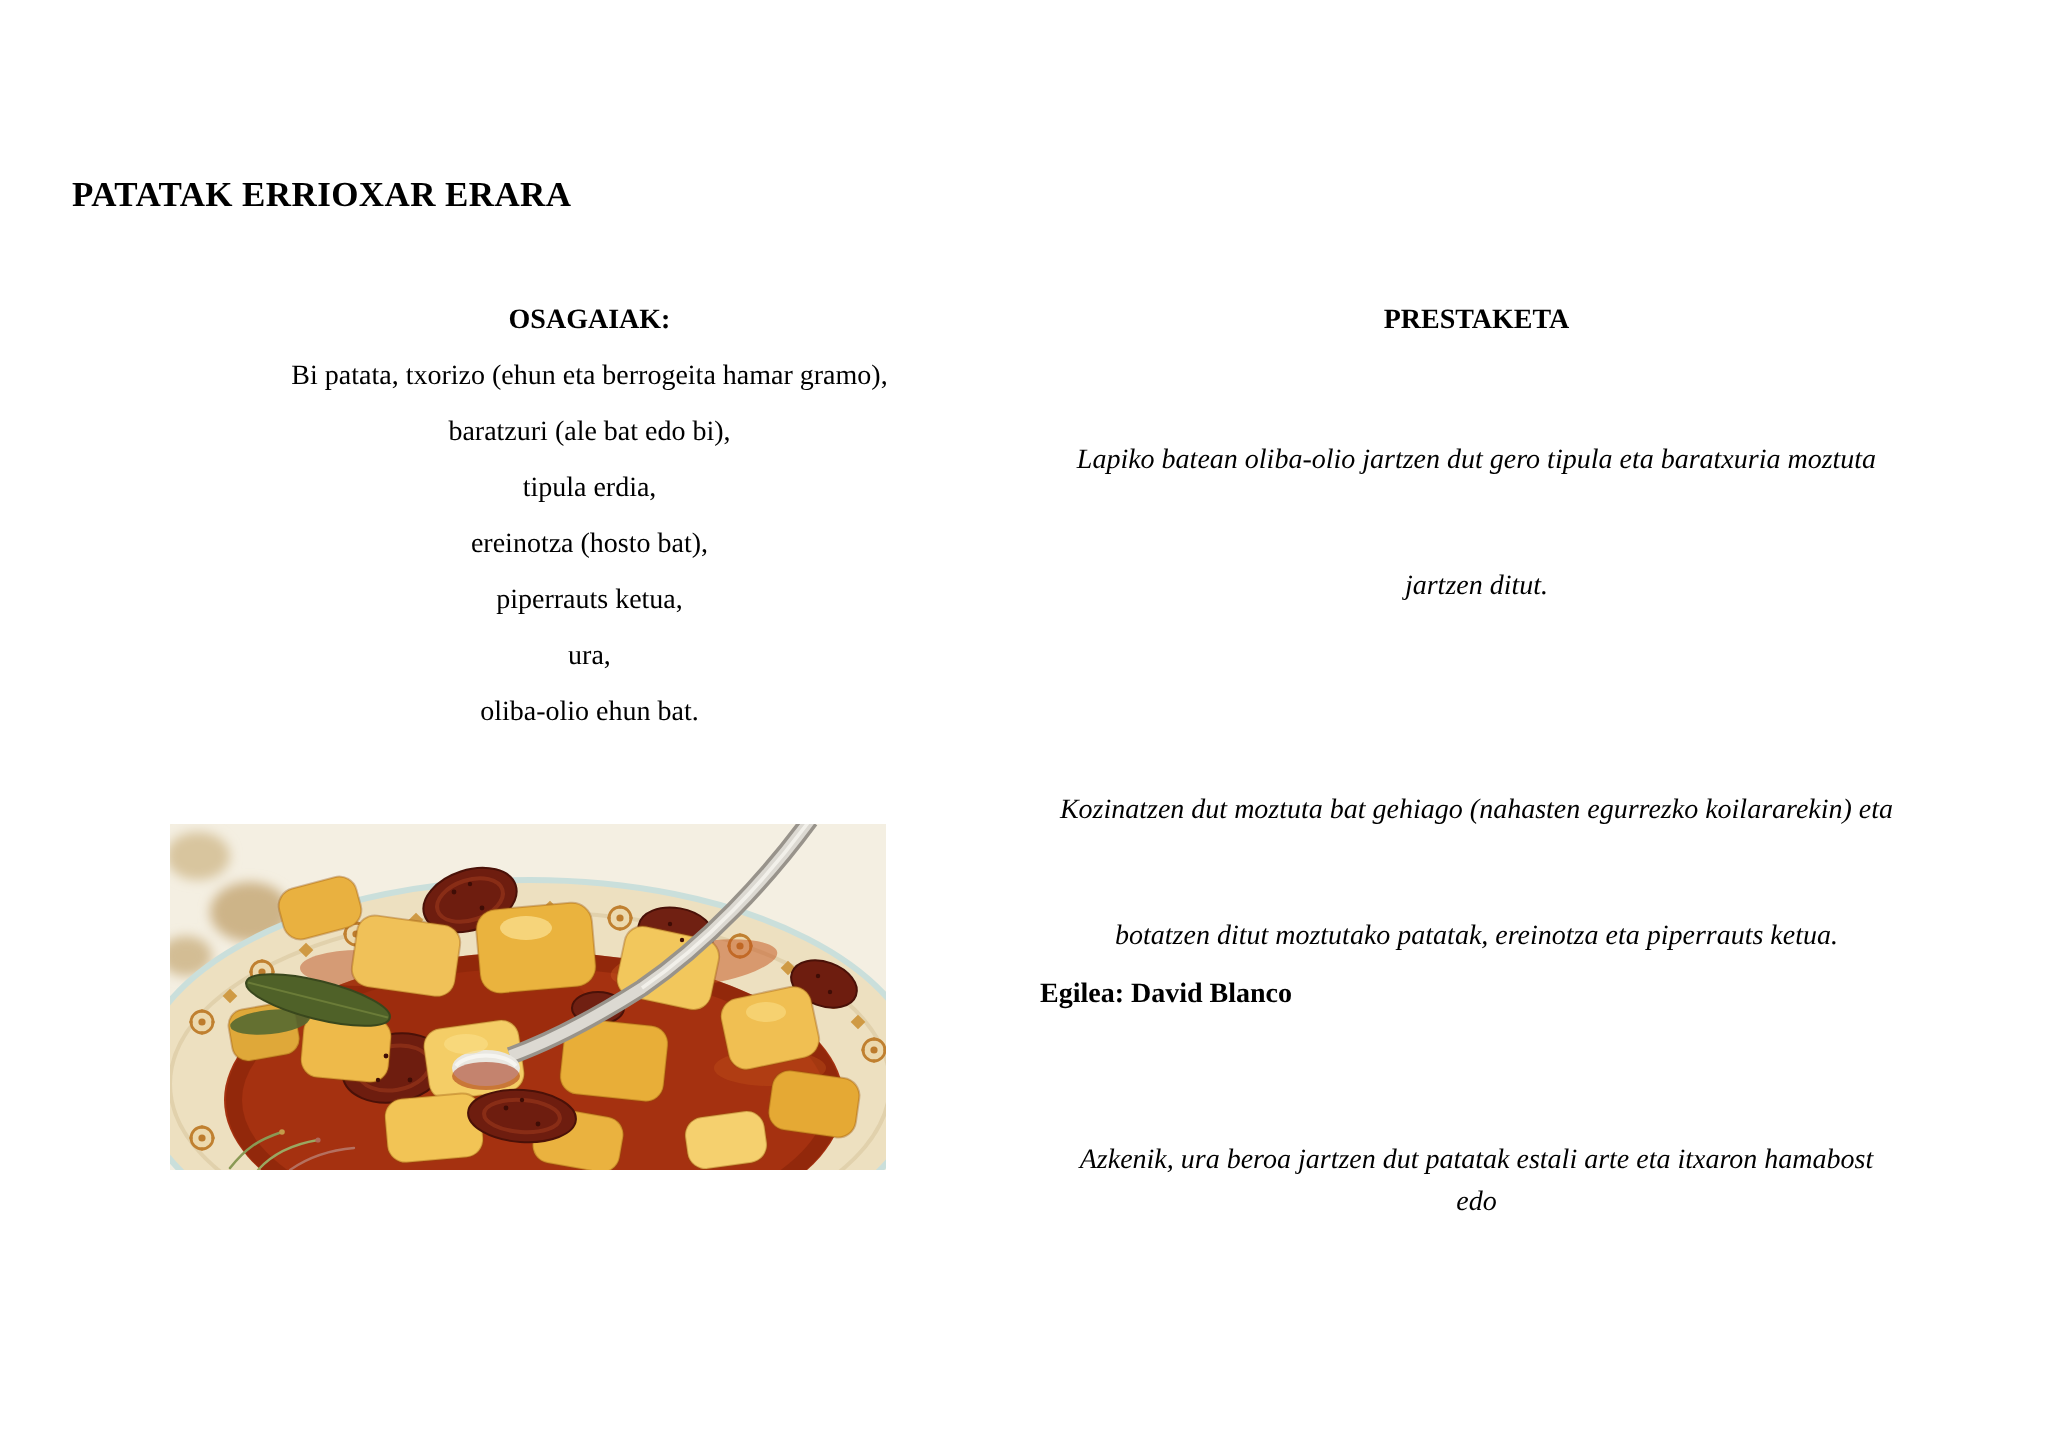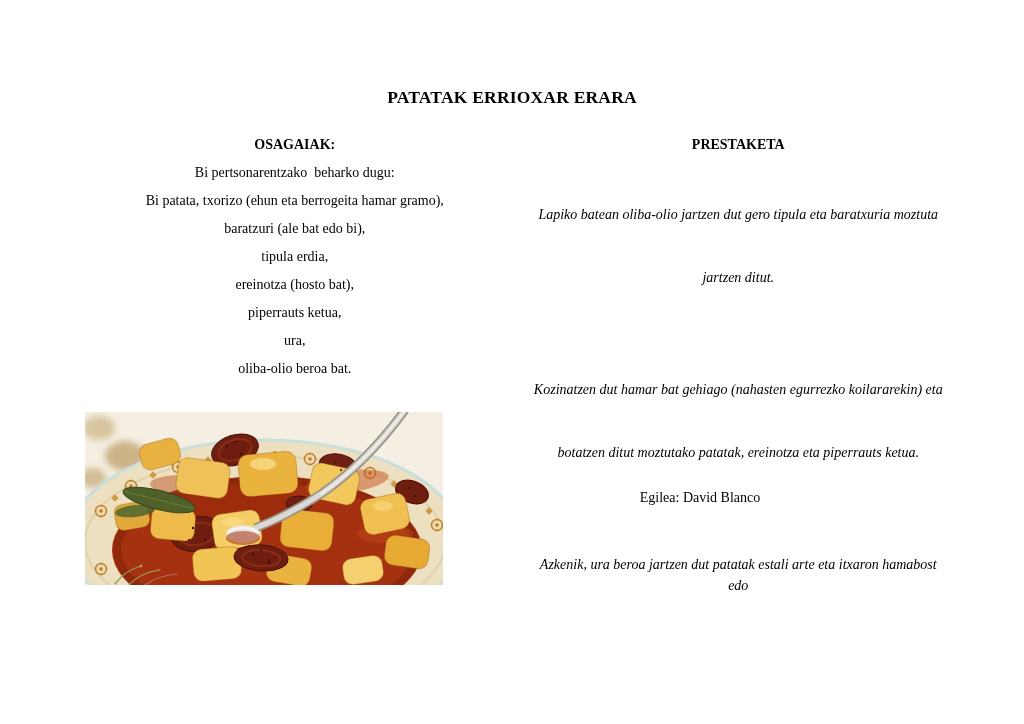--- a/index.html
+++ b/index.html
@@ -3,69 +3,69 @@
 <meta charset="utf-8">
 <style>
   * { margin:0; padding:0; box-sizing:border-box; }
   html,body { width:1024px; height:724px; background:#ffffff; overflow:hidden; }
   .page {
     position:relative; width:1024px; height:724px; background:#ffffff;
     font-family:"Liberation Serif", "DejaVu Serif", serif; color:#000000;
   }
   .doc-title {
     position:absolute; top:86px; left:0; width:100%;
-    text-align:center; font-size:17.5px; font-weight:bold; line-height:22px;
+    font-size:17.5px; font-weight:bold; line-height:22px;
     letter-spacing:0.2px;
+    padding-left:36px;
   }
   .columns {
     position:absolute; left:85px; top:134px; width:863px;
     display:flex; gap:24px;
   }
   .col { flex:1; text-align:center; font-size:14px; line-height:21px; }
-  .col-heading { font-weight:bold; margin:0 0 7px; }
+  .col-heading { font-weight:bold; margin:16px 0 7px; }
   .para { margin:0 0 7px; white-space:pre-wrap; }
   .line { line-height:21px; white-space:pre-wrap;font-style:italic; }
   .author {
     position:absolute; left:520px; top:487px; width:360px;
-    text-align:center; font-weight:normal; font-size:14px; line-height:21px;
+    font-weight:bold; font-size:14px; line-height:21px;
   }
   .photo {
     position:absolute; left:85px; top:412px; width:358px; height:173px;
   }
   .photo svg { display:block; width:358px; height:173px; }
 </style>
 </head>
 <body>
 
 <div class="page">
 
   <div class="doc-title">PATATAK ERRIOXAR ERARA</div>
 
   <div class="columns">
 
     <div class="col">
       <p class="col-heading">OSAGAIAK:</p>
-      <p class="para">Bi pertsonarentzako  beharko dugu:</p>
       <p class="para">Bi patata, txorizo (ehun eta berrogeita hamar gramo),</p>
       <p class="para">baratzuri (ale bat edo bi),</p>
       <p class="para">tipula erdia,</p>
       <p class="para">ereinotza (hosto bat),</p>
       <p class="para">piperrauts ketua,</p>
       <p class="para">ura,</p>
-      <p class="para">oliba-olio beroa bat.</p>
+      <p class="para">oliba-olio ehun bat.</p>
     </div>
 
     <div class="col">
       <p class="col-heading">PRESTAKETA</p>
       <div class="para">
         <div class="line">Lapiko batean oliba-olio jartzen dut gero tipula eta baratxuria moztuta</div>
         <div class="line">jartzen ditut.</div>
       </div>
       <div class="para">
-        <div class="line">Kozinatzen dut hamar bat gehiago (nahasten egurrezko koilararekin) eta</div>
+        <div class="line">Kozinatzen dut moztuta bat gehiago (nahasten egurrezko koilararekin) eta</div>
         <div class="line">botatzen ditut moztutako patatak, ereinotza eta piperrauts ketua.</div>
       </div>
       <div class="para">
         <div class="line">Azkenik, ura beroa jartzen dut patatak estali arte eta itxaron hamabost edo</div>
         
       </div>
     </div>
 
   </div>
 

